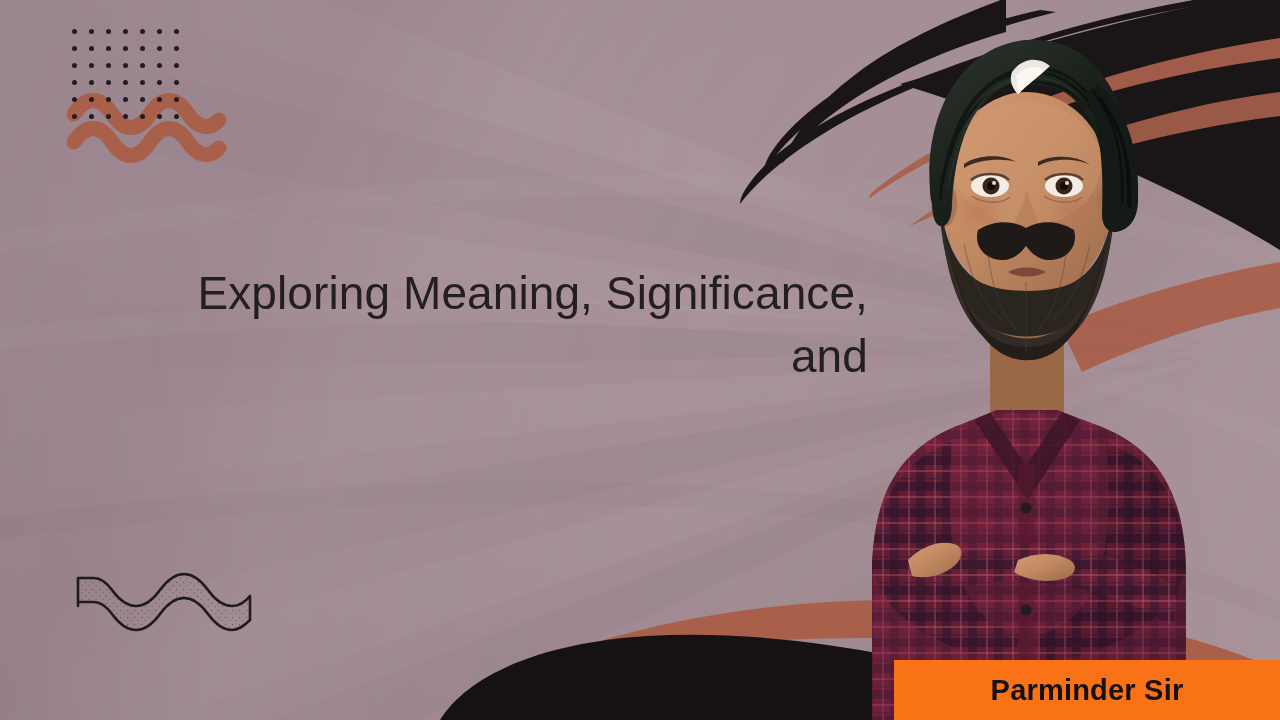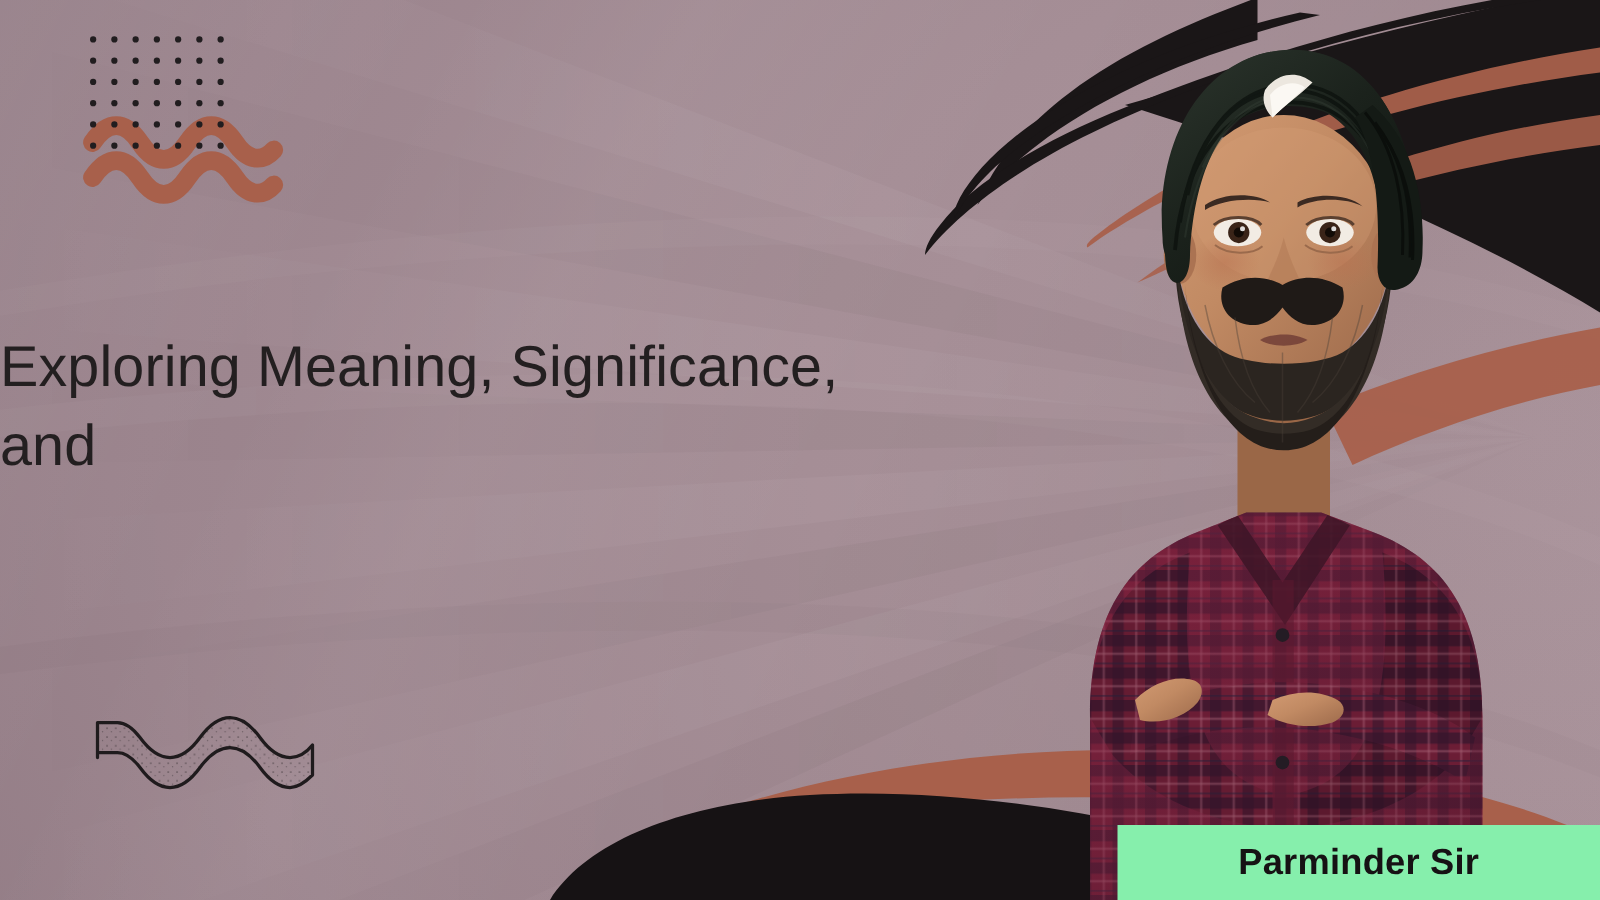--- a/index.html
+++ b/index.html
@@ -76,38 +76,38 @@
     width: 430px;
     height: 706px;
   }
 
   
   .title-block {
     position: absolute;
     left: 0;
     top: 262px;
     width: 868px;
-    text-align: left;
+    text-align: right;
     color: #231f20;
     font-size: 46px;
     line-height: 63px;
     font-weight: 400;
     letter-spacing: .1px;
     white-space: nowrap;
   }
   .title-block .ln { display: block; }
 
   
   .name-badge {
     position: absolute;
     left: 894px;
     top: 660px;
     width: 386px;
     height: 60px;
-    background: #86efac;
+    background: #f97316;
     display: flex;
     align-items: center;
     justify-content: center;
   }
   .name-badge span {
     color: #161214;
     font-size: 29px;
     font-weight: 700;
     letter-spacing: .2px;
   }

